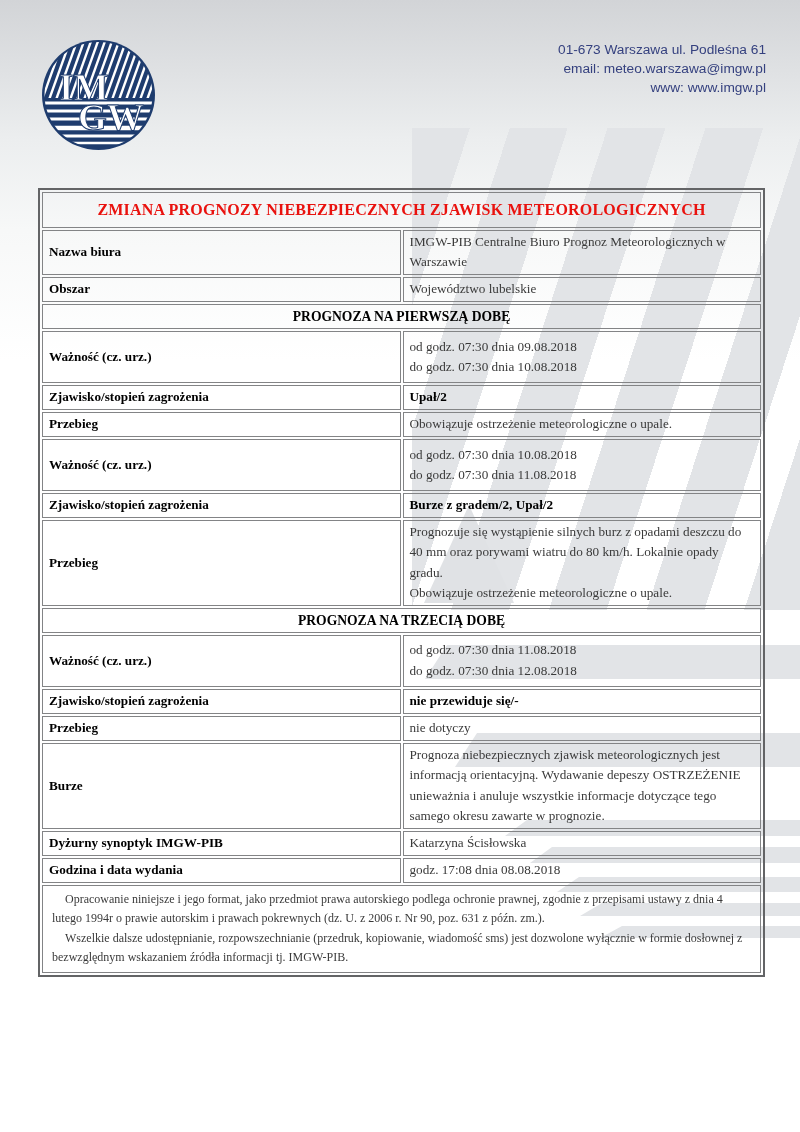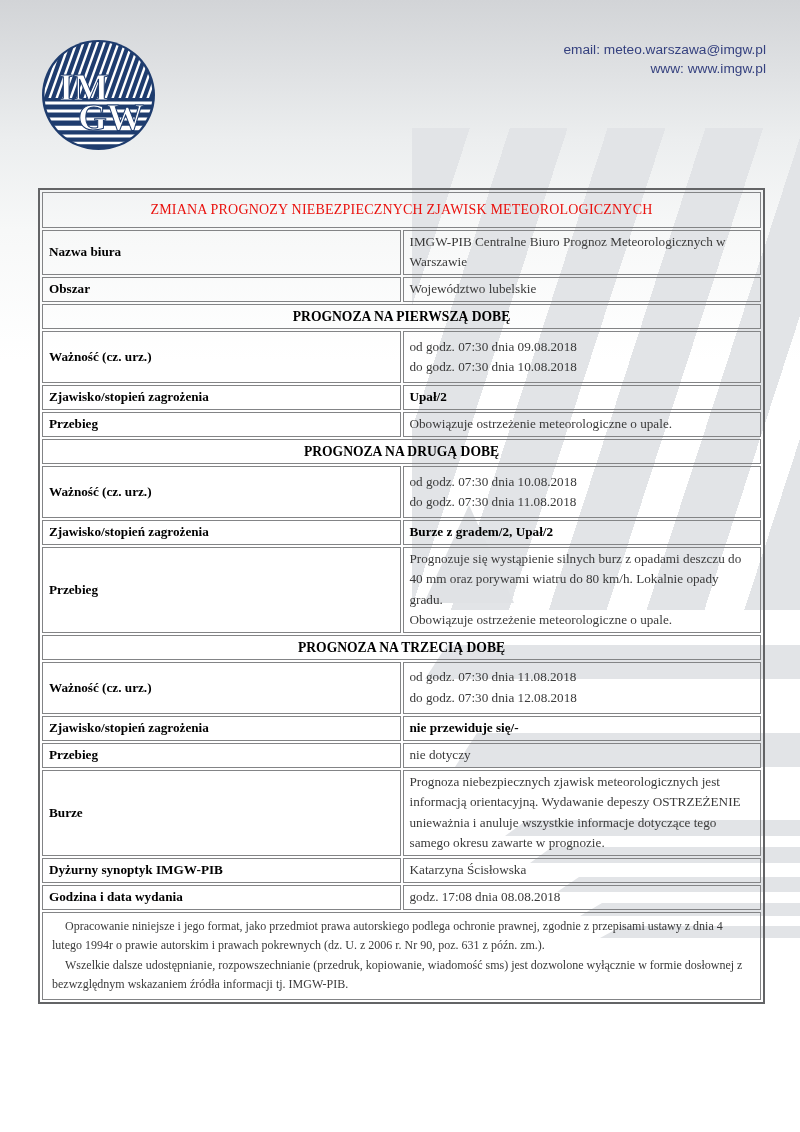--- a/index.html
+++ b/index.html
@@ -27,21 +27,21 @@
     color:#35417f;text-align:right;}
   .hdr .bold{font-weight:bold;}
   
   .tbl-wrap{position:absolute;left:38px;top:188px;z-index:1;}
   table{border-collapse:separate;border-spacing:2px;border:2px solid #636466;
     width:727px;background:transparent;table-layout:fixed;}
   td{border:1px solid #838486;padding:1px 6px;font-size:13.2px;color:#3a3a3a;
     vertical-align:middle;line-height:1.55;background:transparent;overflow:hidden;}
   td.lbl{font-weight:bold;color:#000;width:182px;}
   td.sec{text-align:center;font-weight:bold;color:#000;font-size:13.6px;}
-  td.title{text-align:center;font-weight:normal;font-size:14px;letter-spacing:.2px;}
+  td.title{text-align:center;font-weight:bold;font-size:16px;letter-spacing:.2px;}
   td.b{font-weight:bold;color:#000;}
   .pre{white-space:pre-line;}
   .r-title td{height:32px;}
   .r-s td{height:21px;}
   .r-sec td{height:21px;}
   .r-d td{height:48px;}
   .r-t td{height:60px;}
   td.copyright{padding:4px 9px;font-size:12px;line-height:19.5px;}
   td.copyright p{margin:0;text-indent:13px;}
 </style>
@@ -101,20 +101,21 @@
           <line x1="0" y1="96" x2="113" y2="96" stroke-width="3"></line>
           <line x1="0" y1="103" x2="113" y2="103" stroke-width="2.5"></line>
         </g>
         <text x="17" y="60" font-family="Liberation Serif, serif" font-weight="bold" font-size="37" fill="#ffffff" stroke="#1e3c6e" stroke-width="1">IM</text>
         <text x="36" y="90" font-family="Liberation Serif, serif" font-weight="bold" font-size="37" fill="#ffffff" stroke="#1e3c6e" stroke-width="1">GW</text>
       </g>
     </svg>
   </div>
 
   <div class="hdr">
+    <div>01-673 Warszawa ul. Podleśna 61</div>
     <div>email: meteo.warszawa@imgw.pl</div>
     <div>www: www.imgw.pl</div>
   </div>
 
   <div class="tbl-wrap">
     <table>
       <tbody>
           <tr class="r-title">
         <td colspan="2" class="title" style="color:#e9120e;">ZMIANA PROGNOZY NIEBEZPIECZNYCH ZJAWISK METEOROLOGICZNYCH</td>
       </tr>
@@ -137,23 +138,20 @@
       </tr>
       <tr class="r-s">
         <td class="lbl">Zjawisko/stopień zagrożenia</td>
         <td class="b">Upał/2</td>
       </tr>
       <tr class="r-s">
         <td class="lbl">Przebieg</td>
         <td class="pre">Obowiązuje ostrzeżenie meteorologiczne o upale.</td>
       </tr>
 
-      <tr class="r-sec">
-        <td colspan="2" class="sec">PROGNOZA NA DRUGĄ DOBĘ</td>
-      </tr>
       <tr class="r-d">
         <td class="lbl">Ważność (cz. urz.)</td>
         <td class="pre">od godz. 07:30 dnia 10.08.2018
 do godz. 07:30 dnia 11.08.2018</td>
       </tr>
       <tr class="r-s">
         <td class="lbl">Zjawisko/stopień zagrożenia</td>
         <td class="b">Burze z gradem/2, Upał/2</td>
       </tr>
       <tr class="r-t">

